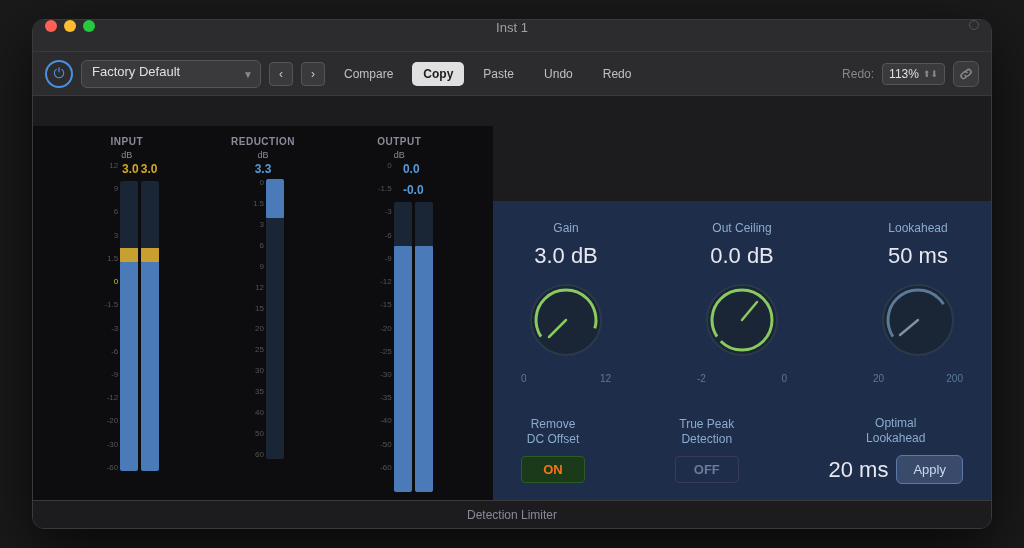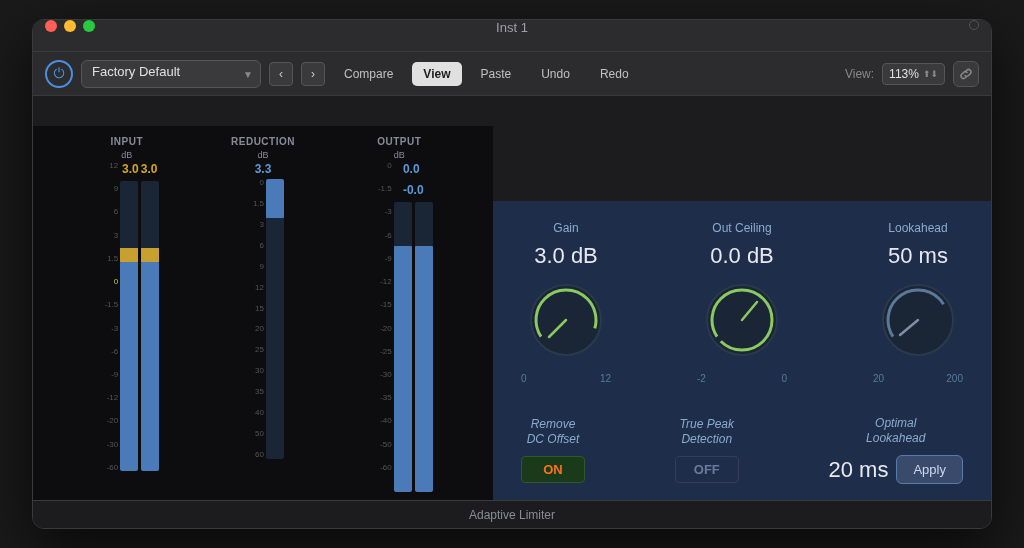--- a/index.html
+++ b/index.html
@@ -246,21 +246,20 @@
       display: flex;
       flex-direction: column;
       align-items: center;
       gap: 8px;
     }
     .bottom-label {
       color: #8aaccc;
       font-size: 12px;
       text-align: center;
       line-height: 1.3;
-      font-style: italic;
     }
     .toggle-btn {
       background: #1a3a1a;
       border: 1px solid #2a5a2a;
       border-radius: 4px;
       color: #f97316;
       font-size: 13px;
       font-weight: 700;
       padding: 5px 18px;
       cursor: pointer;
@@ -374,26 +373,26 @@
     <div class="power-btn">⏻</div>
     <div class="preset-wrapper">
       <select class="preset-dropdown">
         <option>Factory Default</option>
       </select>
       <span class="preset-arrow">▼</span>
     </div>
     <div class="nav-btn">‹</div>
     <div class="nav-btn">›</div>
     <button class="toolbar-btn">Compare</button>
-    <button class="toolbar-btn active">View</button>
+    <button class="toolbar-btn active">Copy</button>
     <button class="toolbar-btn">Paste</button>
     <button class="toolbar-btn">Undo</button>
     <button class="toolbar-btn">Redo</button>
     <div class="toolbar-spacer"></div>
-    <span class="view-label">View:</span>
+    <span class="view-label">Redo:</span>
     <div class="view-control">
       <span>113%</span>
       <span style="color:#888;font-size:9px;">⬆⬇</span>
     </div>
     <div class="link-btn">
       <svg width="14" height="14" viewBox="0 0 14 14">
         <path d="M6 8.5a2.5 2.5 0 003.5 0l2-2a2.5 2.5 0 00-3.5-3.5L7 4" stroke="#888" stroke-width="1.5" fill="none" stroke-linecap="round"></path>
         <path d="M8 5.5a2.5 2.5 0 00-3.5 0l-2 2a2.5 2.5 0 003.5 3.5L7 10" stroke="#888" stroke-width="1.5" fill="none" stroke-linecap="round"></path>
       </svg>
     </div>
@@ -592,15 +591,15 @@
           <div class="optimal-row">
             <span class="optimal-value">20 ms</span>
             <button class="apply-btn">Apply</button>
           </div>
         </div>
       </div>
     </div>
   </div>
 
   <div class="status-bar">
-    <span class="status-text">Adaptive Limiter</span>
+    <span class="status-text">Detection Limiter</span>
   </div>
 </div>
 
 </body></html>

